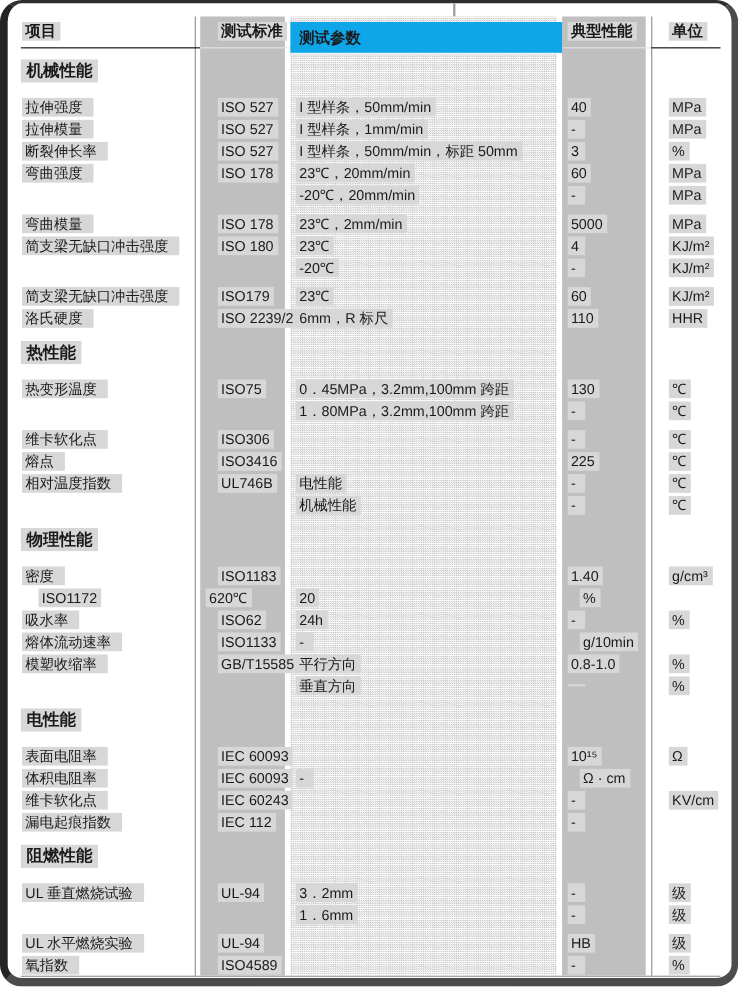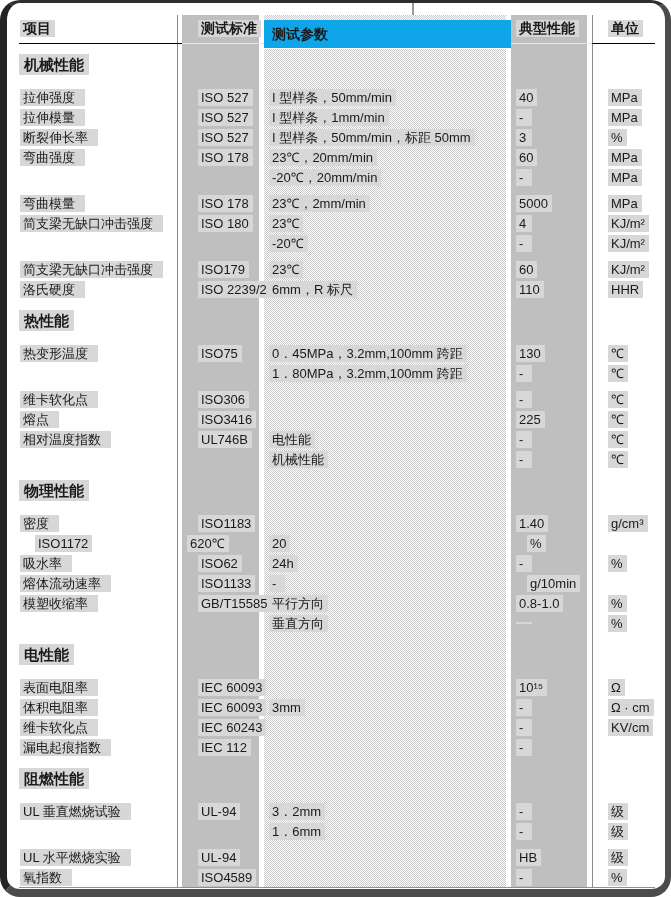--- a/index.html
+++ b/index.html
@@ -495,23 +495,20 @@
             <span class="hl">Ω</span>
           </div>
         </div>
         <div class="row">
           <div class="cell cell-item">
             <span class="hl item-hl">体积电阻率</span>
           </div>
           <div class="cell cell-standard">
             <span class="hl">IEC 60093</span>
           </div>
-          <div class="cell cell-params">
-            <span class="hl">3mm</span>
-          </div>
           <div class="cell cell-value">
             <span class="hl val-hl">-</span>
           </div>
           <div class="cell cell-unit">
             <span class="hl">Ω · cm</span>
           </div>
         </div>
         <div class="row">
           <div class="cell cell-item">
             <span class="hl item-hl">维卡软化点</span>

